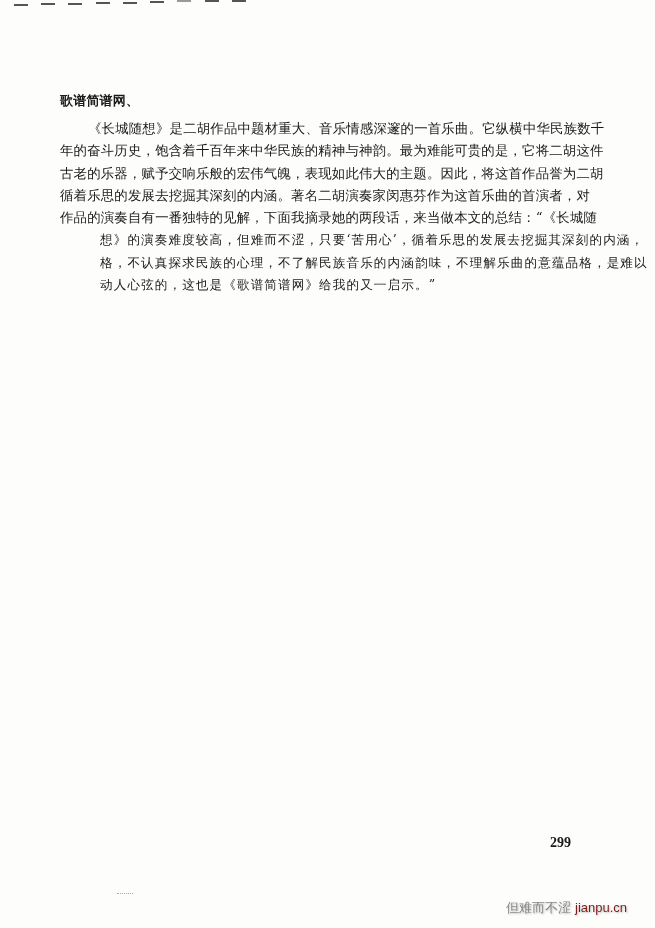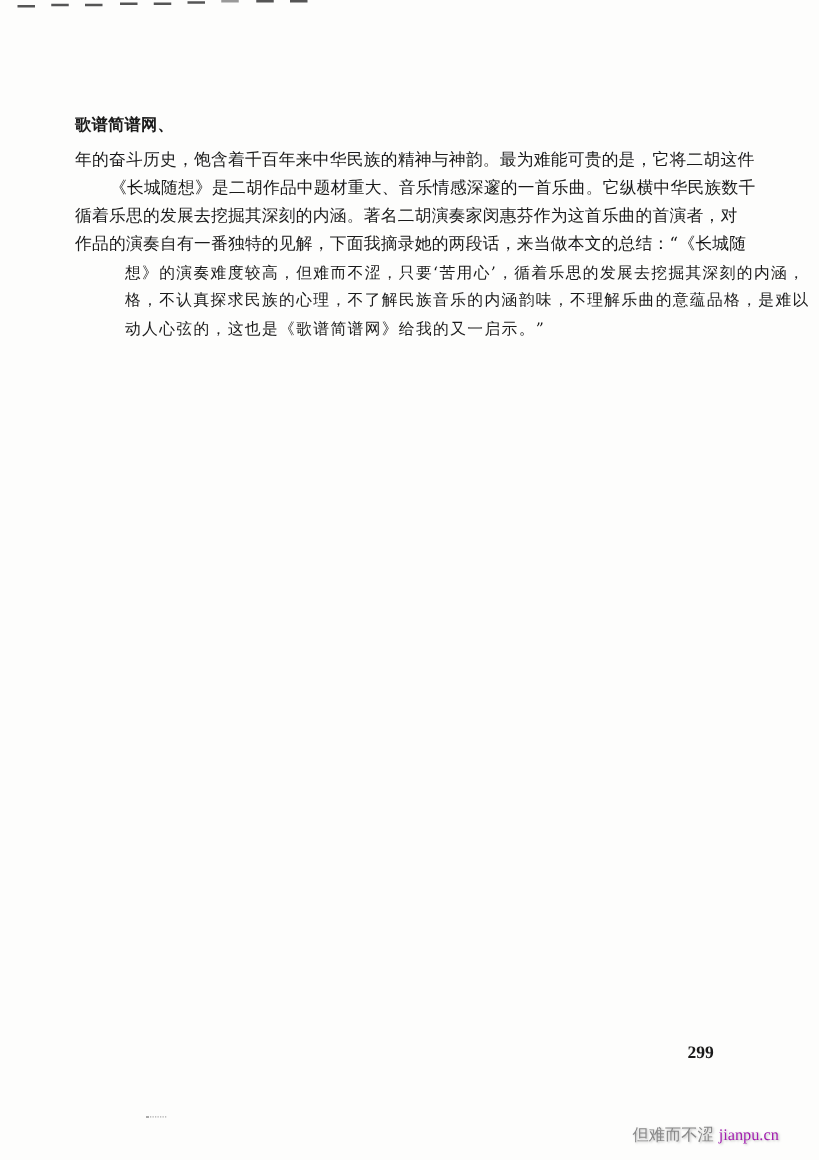--- a/index.html
+++ b/index.html
@@ -7,42 +7,43 @@
          font-family:"DejaVu Serif", serif; color:#1a1a1a; }
   .dashes { position:absolute; top:0; left:0; width:655px; height:12px; }
   .dash { position:absolute; height:2px; background:#555; }
   .page-text { position:absolute; left:60px; top:90px; width:510px; }
   .line { height:22.3px; line-height:22.3px; font-size:13.4px; white-space:nowrap; letter-spacing:0.2px; overflow:visible; }
   .line.first { height:28px; font-weight:bold; font-size:13px; }
   .line.indent { padding-left:28px; }
   .line.quote { font-size:12.6px; letter-spacing:1.1px;margin-left:40px; }
   .page-number { position:absolute; left:550px; top:835px; font-size:14px; font-weight:bold; font-family:"Liberation Serif", serif; }
   .watermark { position:absolute; left:506px; top:899px; font-size:13px; color:#888; font-family:"DejaVu Sans", sans-serif; text-shadow:1px 1px 2px #bbb; }
-  .watermark .site { color:#a21caf; margin-left:4px; font-family:Liberation Serif, serif; }
+  .watermark .site { color:#7f1d1d; margin-left:4px; font-family:Liberation Sans, sans-serif; }
   .speck { position:absolute; left:117px; top:893px; width:16px; height:1px; border-top:1px dotted #aaa; }
 </style>
 </head>
 <body>
 
 <div class="dashes" id="dashes">
     <div class="dash" style="left: 14px; top: 4px; width: 14px;"></div>
     <div class="dash" style="left: 41px; top: 3px; width: 14px;"></div>
     <div class="dash" style="left: 68px; top: 3px; width: 14px;"></div>
     <div class="dash" style="left: 96px; top: 2px; width: 14px;"></div>
     <div class="dash" style="left: 123px; top: 2px; width: 14px;"></div>
     <div class="dash" style="left: 150px; top: 1px; width: 14px;"></div>
     <div class="dash" style="left: 177px; top: 0px; width: 14px; background: rgb(153, 153, 153);"></div>
     <div class="dash" style="left: 205px; top: 0px; width: 14px;"></div>
     <div class="dash" style="left: 232px; top: 0px; width: 14px;"></div>
   </div>
 
 <div class="page-text">
   <div class="line first">歌谱简谱网、</div>
+  <div class="line indent">《长城随想》是二胡作品中题材重大、音乐情感深邃的一首乐曲。它纵横中华民族数千</div>
   <div class="line">年的奋斗历史，饱含着千百年来中华民族的精神与神韵。最为难能可贵的是，它将二胡这件</div>
-  <div class="line indent">《长城随想》是二胡作品中题材重大、音乐情感深邃的一首乐曲。它纵横中华民族数千</div>
+  <div class="line">古老的乐器，赋予交响乐般的宏伟气魄，表现如此伟大的主题。因此，将这首作品誉为二胡</div>
   <div class="line">循着乐思的发展去挖掘其深刻的内涵。著名二胡演奏家闵惠芬作为这首乐曲的首演者，对</div>
   <div class="line">作品的演奏自有一番独特的见解，下面我摘录她的两段话，来当做本文的总结：“《长城随</div>
   <div class="line quote">想》的演奏难度较高，但难而不涩，只要‘苦用心’，循着乐思的发展去挖掘其深刻的内涵，</div>
   <div class="line quote">格，不认真探求民族的心理，不了解民族音乐的内涵韵味，不理解乐曲的意蕴品格，是难以</div>
   <div class="line quote">动人心弦的，这也是《歌谱简谱网》给我的又一启示。”</div>
 </div>
 
 <div class="speck"></div>
 
 <div class="page-number">299</div>

